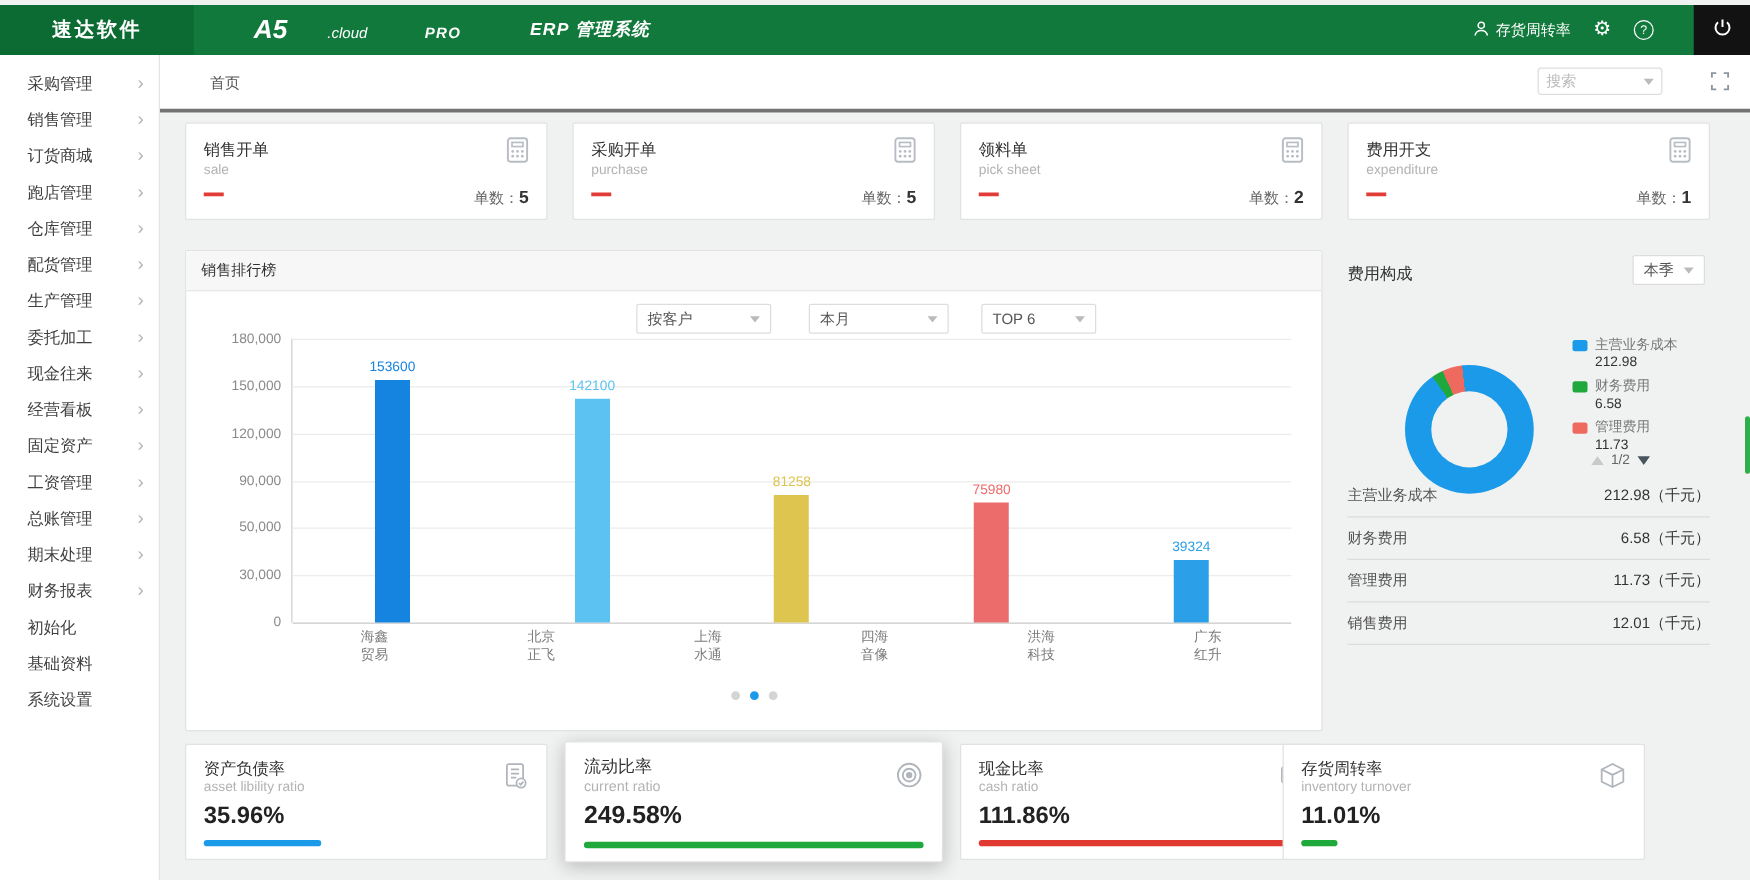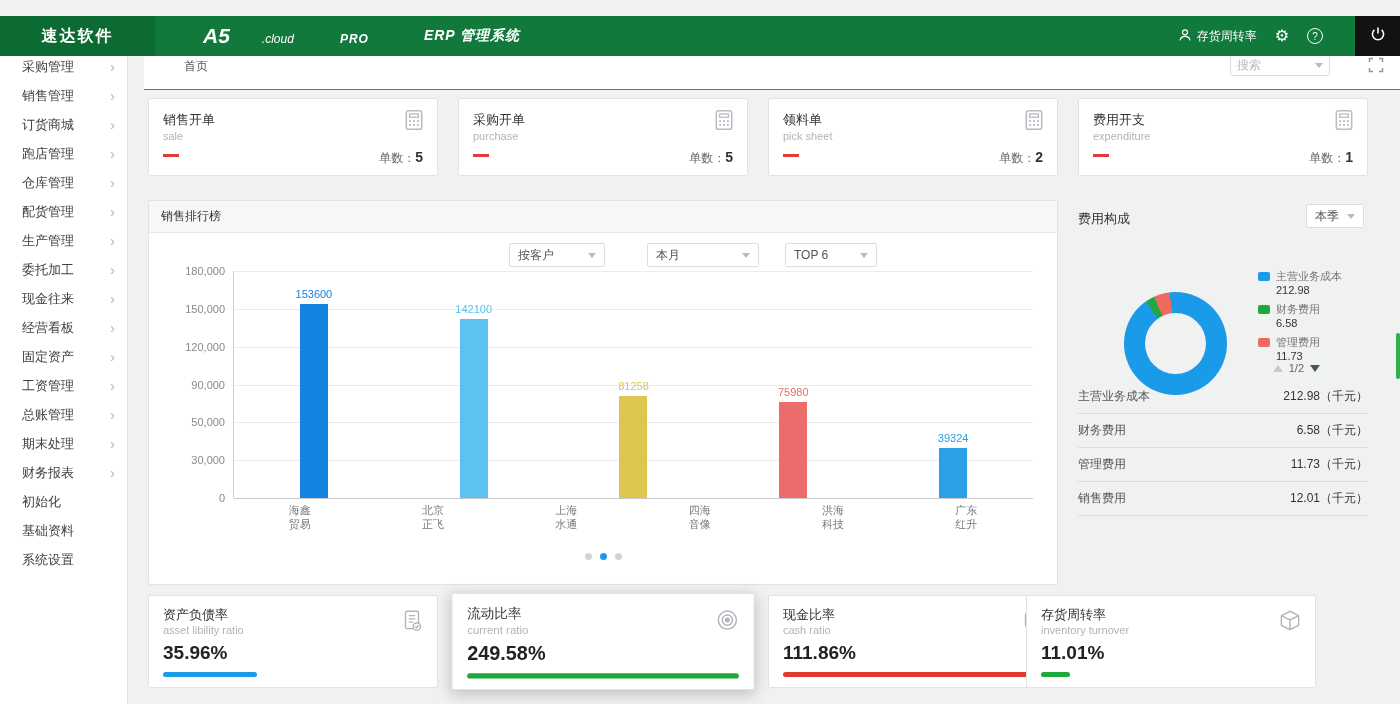--- a/index.html
+++ b/index.html
@@ -1,42 +1,42 @@
 <!DOCTYPE html>
 <html style="--header-green: #11793c; --logo-green: #0c6b33; --accent-blue: #1a9ae8; --danger-red: #e23c39;"><head>
 <meta charset="utf-8">
 <style>
   *{margin:0;padding:0;box-sizing:border-box;}
   html,body{width:1400px;height:704px;}
   body{font-family:"Liberation Sans","DejaVu Sans",sans-serif;background:#f0f1f1;overflow:hidden;}
   .screen{position:relative;width:1400px;height:704px;background:#f0f1f1;}
 
   
-  .topbar{position:absolute;top:16px;left:0;width:1400px;height:40px;background:var(--header-green,#11793c);display:flex;align-items:center;color:#fff;z-index:5;}
+  .topbar{position:absolute;top:4px;left:0;width:1400px;height:40px;background:var(--header-green,#11793c);display:flex;align-items:center;color:#fff;z-index:5;}
   .logo-block{width:155px;height:40px;background:var(--logo-green,#0c6b33);display:flex;align-items:center;justify-content:center;font-size:16px;font-weight:bold;letter-spacing:2px;}
   .brand{display:flex;align-items:baseline;margin-left:48px;font-style:italic;gap:32px;}
   .brand-a5{font-size:21px;font-weight:bold;}
   .brand-cloud{font-size:12px;}
   .brand-pro{font-size:12px;font-weight:bold;margin-left:14px;letter-spacing:1px;}
   .system-name{font-style:italic;font-weight:bold;font-size:14px;margin-left:55px;letter-spacing:1px;}
   .top-right{margin-left:auto;display:flex;align-items:center;gap:18px;}
   .user-chip{display:flex;align-items:center;gap:5px;font-size:12px;cursor:pointer;}
   .gear-icon{font-size:16px;cursor:pointer;line-height:1;}
   .help-icon{width:16px;height:16px;border:1px solid #fff;border-radius:50%;font-size:10px;display:flex;align-items:center;justify-content:center;cursor:pointer;}
   .power-block{width:45px;height:40px;background:#121212;display:flex;align-items:center;justify-content:center;margin-left:14px;cursor:pointer;}
 
   
   .sidebar{position:absolute;top:40px;left:0;width:128px;bottom:0;background:#fff;border-right:1px solid #e3e3e3;padding-top:12px;z-index:4;}
   .side-item{height:29px;display:flex;align-items:center;padding:0 12px 0 22px;font-size:13px;color:#3f3f3f;cursor:pointer;}
   .side-label{flex:1;}
   .side-arrow{color:#b5b5b5;font-size:15px;line-height:1;}
 
   
   .main{position:absolute;top:40px;left:128px;right:0;bottom:0;background:#f0f1f1;}
-  .tabbar{position:absolute;top:0;left:16px;right:0;height:50px;background:#fff;border-bottom:1px solid #737373;}
+  .tabbar{position:absolute;top:0;left:0;right:0;height:50px;background:#fff;border-bottom:3px solid #737373;}
   .tab-home{position:absolute;left:40px;top:18px;font-size:12px;color:#555;cursor:pointer;}
   .search-box{position:absolute;right:70px;top:14px;width:100px;height:22px;border:1px solid #ddd;border-radius:3px;background:#fff;display:flex;align-items:center;padding:0 6px;}
   .search-box input{border:none;outline:none;width:70px;font-size:12px;color:#333;background:transparent;}
   .search-box input::placeholder{color:#bbb;}
   .caret{width:0;height:0;border-left:4px solid transparent;border-right:4px solid transparent;border-top:5px solid #bbb;margin-left:auto;}
   .expand-btn{position:absolute;right:16px;top:17px;cursor:pointer;width:16px;height:16px;}
 
   .card{position:absolute;background:#fff;border:1px solid #e2e2e2;border-radius:2px;}
 
   
@@ -46,21 +46,21 @@
   .stat-dash{position:absolute;left:14px;top:55px;width:16px;height:3px;background:var(--danger-red,#e23c39);}
   .stat-count{position:absolute;right:14px;top:50px;font-size:12px;color:#666;}
   .stat-count b{font-size:14px;color:#333;}
   .stat-icon{position:absolute;right:12px;top:10px;}
 
   
   .rank-card{left:20px;top:160px;width:910px;height:385px;}
   .rank-header{height:32px;background:#f7f7f7;border-bottom:1px solid #e8e8e8;display:flex;align-items:center;padding-left:12px;font-size:12px;color:#333;}
   .select{position:absolute;height:24px;border:1px solid #ddd;border-radius:2px;background:#fff;display:flex;align-items:center;padding:0 8px;font-size:12px;color:#555;cursor:pointer;}
   .select .caret{margin-left:auto;}
-  .sel-1{top:42px;left:360px;width:96px;}
+  .sel-1{top:42px;left:360px;width:108px;}
   .sel-2{top:42px;left:498px;width:112px;}
   .sel-3{top:42px;left:636px;width:92px;}
   .plot{position:absolute;left:84px;top:70px;width:800px;height:227px;border-left:1px solid #cfcfcf;}
   .gridline{position:absolute;left:0;right:0;height:1px;background:#ececec;}
   .gridline.baseline{background:#c9c9c9;}
   .yaxis{position:absolute;left:0;top:70px;width:76px;height:227px;overflow:visible;}
   .ytick{position:absolute;right:0;font-size:11px;color:#8a8a8a;white-space:nowrap;}
   .bars{position:absolute;left:0;right:0;top:0;bottom:0;display:flex;}
   .bar-slot{flex:1;position:relative;cursor:pointer;}
   .bar{position:absolute;bottom:0;left:50%;transform:translateX(-50%);width:28px;}

